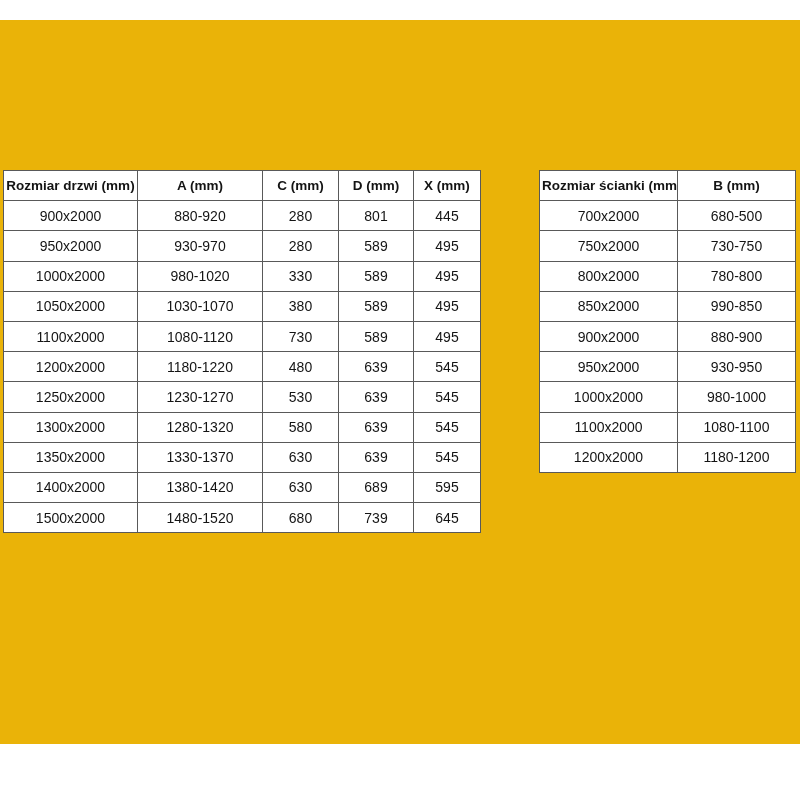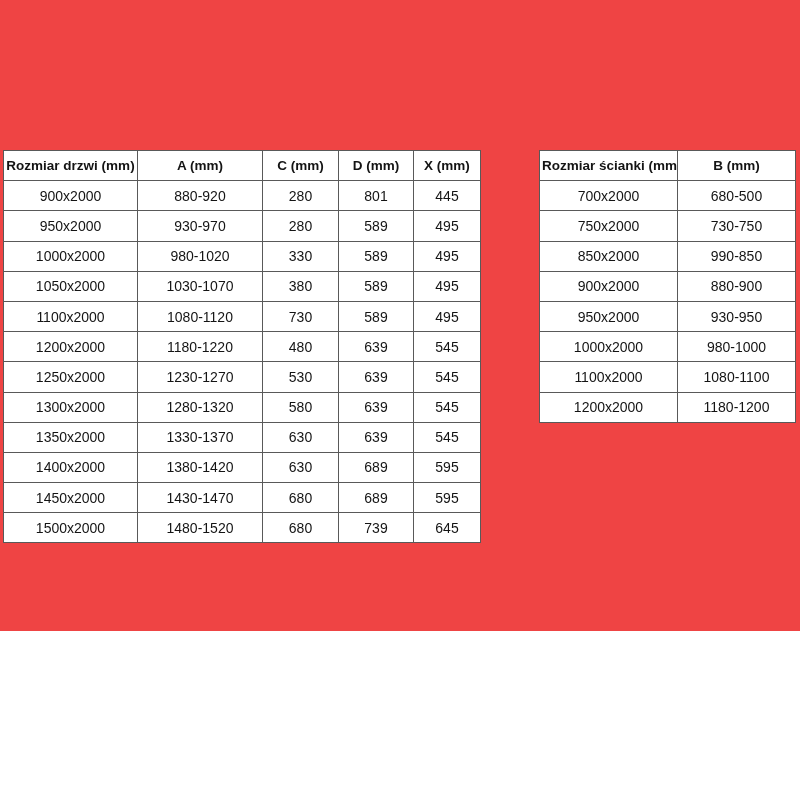--- a/index.html
+++ b/index.html
@@ -3,23 +3,24 @@
 <meta charset="utf-8">
 <style>
   * { margin: 0; padding: 0; box-sizing: border-box; }
   html, body {
     width: 800px; height: 800px;
     background: #ffffff;
     font-family: "Liberation Sans", sans-serif;
   }
   .canvas {
     position: relative;
-    width: 800px; height: 631px;
-    background: #ef4444;
+    width: 800px; height: 724px;
+    background: #eab308;
     overflow: hidden;
+    margin-top: 20px;
   }
   table {
     position: absolute;
     border-collapse: collapse;
     table-layout: fixed;
     background: #ffffff;
   }
   th, td {
     border: 1px solid #595959;
     text-align: center;
@@ -122,27 +123,20 @@
           <td>545</td>
         </tr>
         <tr>
           <td>1400x2000</td>
           <td>1380-1420</td>
           <td>630</td>
           <td>689</td>
           <td>595</td>
         </tr>
         <tr>
-          <td>1450x2000</td>
-          <td>1430-1470</td>
-          <td>680</td>
-          <td>689</td>
-          <td>595</td>
-        </tr>
-        <tr>
           <td>1500x2000</td>
           <td>1480-1520</td>
           <td>680</td>
           <td>739</td>
           <td>645</td>
         </tr>
       </tbody>
   </table>
 
   <table id="walls-table">
@@ -157,20 +151,24 @@
       </tr>
     </thead>
     <tbody>
         <tr>
           <td>700x2000</td>
           <td>680-500</td>
         </tr>
         <tr>
           <td>750x2000</td>
           <td>730-750</td>
+        </tr>
+        <tr>
+          <td>800x2000</td>
+          <td>780-800</td>
         </tr>
         <tr>
           <td>850x2000</td>
           <td>990-850</td>
         </tr>
         <tr>
           <td>900x2000</td>
           <td>880-900</td>
         </tr>
         <tr>

